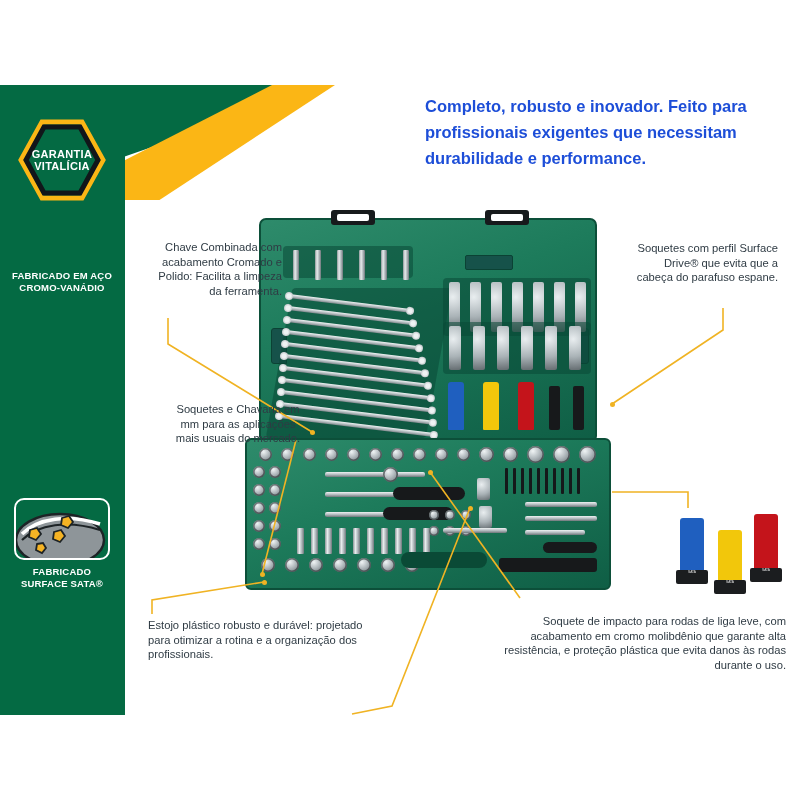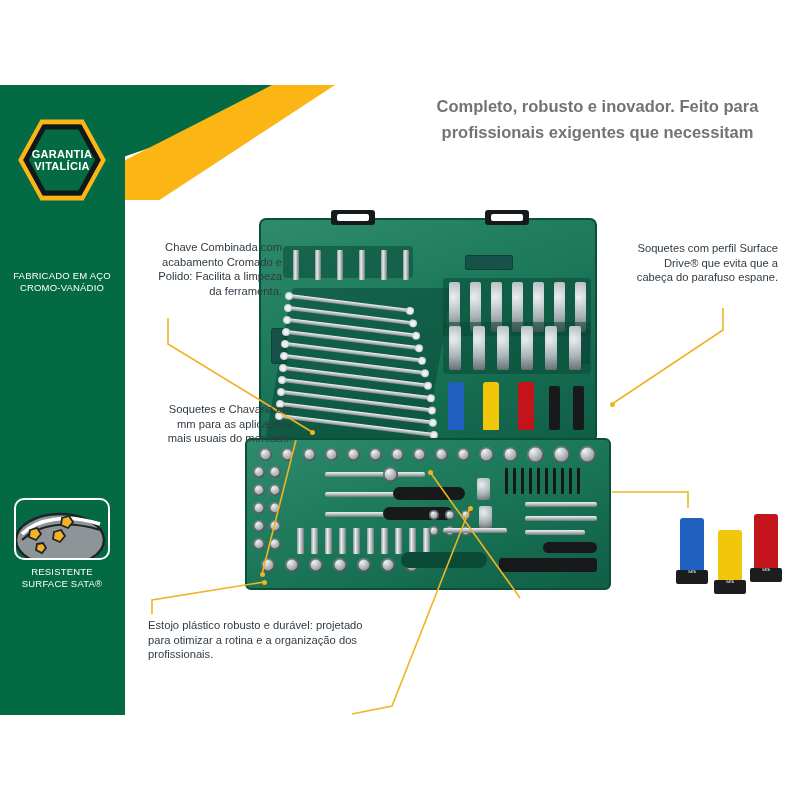--- a/index.html
+++ b/index.html
@@ -86,49 +86,49 @@
     height: 58px;
     margin: 0 auto 6px auto;
     border: 2px solid #ffffff;
     border-radius: 10px;
     position: relative;
     overflow: hidden;
   }
   .feature .flabel {
     color: #ffffff;
     font-size: 9.5px;
-    font-weight: normal;
+    font-weight: bold;
     line-height: 11.5px;
     letter-spacing: .2px;
   }
   #feature-cromo { top: 270px; }
   #feature-embalagem { top: 385px; }
   #feature-surface { top: 498px; }
 
   
   .headline {
     position: absolute;
     right: 30px; top: 93px;
     width: 345px;
-    text-align: center;
-    color: #737373;
+    text-align: left;
+    color: #1d4ed8;
     font-size: 16.5px;
     font-weight: bold;
     line-height: 26px;
   }
 
   
   .callout {
     position: absolute;
     color: #2F3B44;
     font-size: 11.2px;
     line-height: 14.6px;
   }
   #callout-chave  { left: 152px; top: 240px;  width: 130px; text-align: right; }
-  #callout-soquetes-mm { left: 152px; top: 402px; width: 140px; text-align: right; }
+  #callout-soquetes-mm { left: 168px; top: 402px; width: 140px; text-align: center; }
   #callout-surface-drive { right: 22px; top: 241px; width: 152px; text-align: right; }
   #callout-estojo { left: 148px; top: 618px; width: 228px; text-align: left; }
   #callout-impacto { right: 14px; top: 614px; width: 290px; text-align: right; }
   .dot {
     position: absolute;
     width: 5px; height: 5px;
     border-radius: 50%;
     background: #F0B323;
   }
   .leads-svg {
@@ -275,28 +275,29 @@
         <ellipse cx="44" cy="40" rx="44" ry="26" fill="#8E9599" stroke="#1d2326" stroke-width="2.4"></ellipse>
         <path d="M6 34 C22 18 52 14 84 24" fill="none" stroke="#ffffff" stroke-width="3.6"></path>
         <path d="M6 40 C22 24 52 20 84 30" fill="none" stroke="#1d2326" stroke-width="2.2"></path>
         <polygon points="46,18 53,16 57,22 52,28 45,25" fill="#F5B324" stroke="#1d2326" stroke-width="1.8"></polygon>
         <polygon points="38,32 45,30 49,36 44,42 37,39" fill="#F5B324" stroke="#1d2326" stroke-width="1.8"></polygon>
         <polygon points="14,30 21,28 25,34 20,40 13,37" fill="#F5B324" stroke="#1d2326" stroke-width="1.8"></polygon>
         <polygon points="21,44 27,43 30,48 26,53 20,50" fill="#F5B324" stroke="#1d2326" stroke-width="1.8"></polygon>
       </svg>
     </div>
     <div class="flabel">
-      <div>RESISTENTE</div>
+      <div>FABRICADO</div>
       <div>SURFACE SATA®</div>
     </div>
   </div>
 
   <div class="headline">
     <div>Completo, robusto e inovador. Feito para</div>
     <div>profissionais exigentes que necessitam</div>
+    <div>durabilidade e performance.</div>
   </div>
 
   <div class="case">
 
     <div class="case-half lid"></div>
     <div class="handle" style="left:88px; top:0px; width:44px; height:15px;"></div>
     <div class="handle" style="left:242px; top:0px; width:44px; height:15px;"></div>
     <div class="latch" style="left:222px; top:45px; width:46px; height:13px;"></div>
     <div class="latch" style="left:28px; top:118px; width:14px; height:34px; border-radius:3px 0 0 3px;"></div>
     <div class="latch" style="left:330px; top:118px; width:14px; height:34px; border-radius:0 3px 3px 0;"></div>
@@ -471,14 +472,15 @@
   <div class="dot" style="left:468px; top:506px;"></div>
 
   <div class="callout" id="callout-chave">Chave Combinada com acabamento Cromado e Polido: Facilita a limpeza da ferramenta.</div>
 
   <div class="callout" id="callout-soquetes-mm">Soquetes e Chavaria em mm para as aplicações mais usuais do mercado.</div>
 
   <div class="callout" id="callout-estojo">Estojo plástico robusto e durável: projetado para otimizar a rotina e a organização dos profissionais.</div>
 
   <div class="callout" id="callout-surface-drive">Soquetes com perfil Surface Drive® que evita que a cabeça do parafuso espane.</div>
 
+  <div class="callout" id="callout-impacto">Soquete de impacto para rodas de liga leve, com acabamento em cromo molibdênio que garante alta resistência, e proteção plástica que evita danos às rodas durante o uso.</div>
 
 </div>
 
 </body></html>

